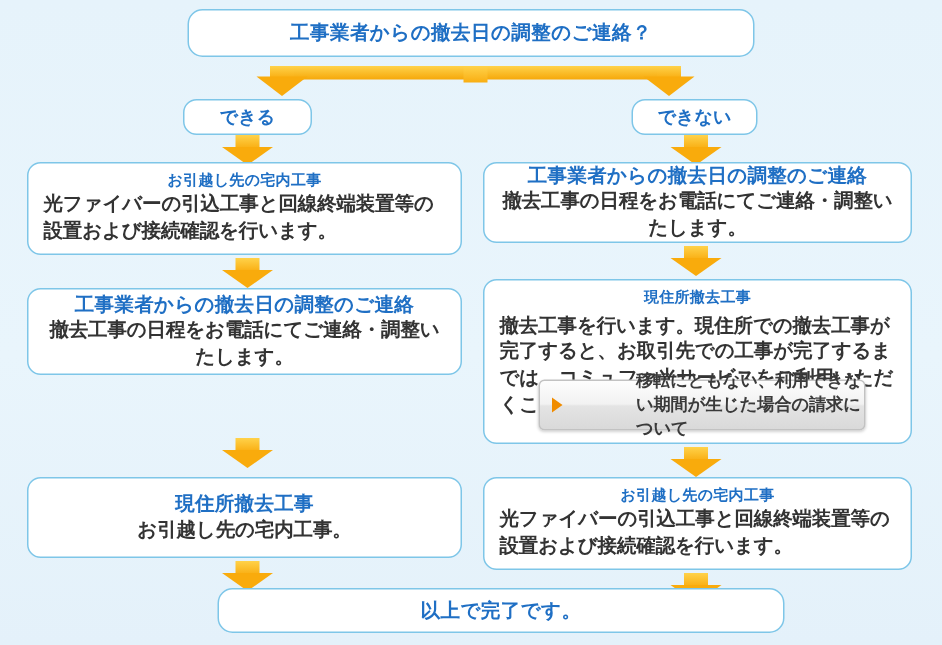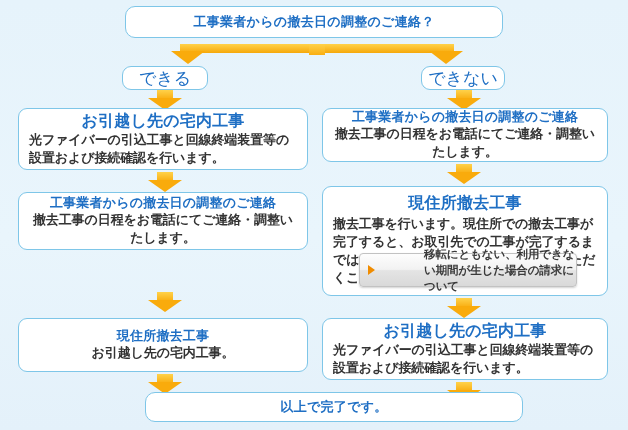--- a/index.html
+++ b/index.html
@@ -29,21 +29,21 @@
     border: 1px solid #7ec6e8;
     border-radius: 9px;
     box-shadow: 0 1px 0 rgba(255,255,255,0.9) inset;
     display: flex;
     flex-direction: column;
     justify-content: center;
   }
   .node .title {
     color: #1f6fc4;
     font-weight: bold;
-    font-size: 16px;
+    font-size: 10px;
     text-align: center;
     line-height: 1.25;
     letter-spacing: 0.2px;
   }
   .node .body {
     color: #333333;
     font-size: 13px;
     line-height: 1.38;
     text-align: left;
     padding: 0 10px;
@@ -78,22 +78,22 @@
     box-sizing: border-box;
     background: #ffffff;
     border: 1px solid #7ec6e8;
     border-radius: 9px;
     display: flex;
     align-items: center;
     justify-content: center;
   }
   .pill span {
     color: #1f6fc4;
-    font-weight: normal;
-    font-size: 17px;
+    font-weight: bold;
+    font-size: 12px;
   }
 
   
   .arrow-down {
     position: absolute;
     width: 34px;
     height: 20px;
   }
   .arrow-down .stem {
     position: absolute;

